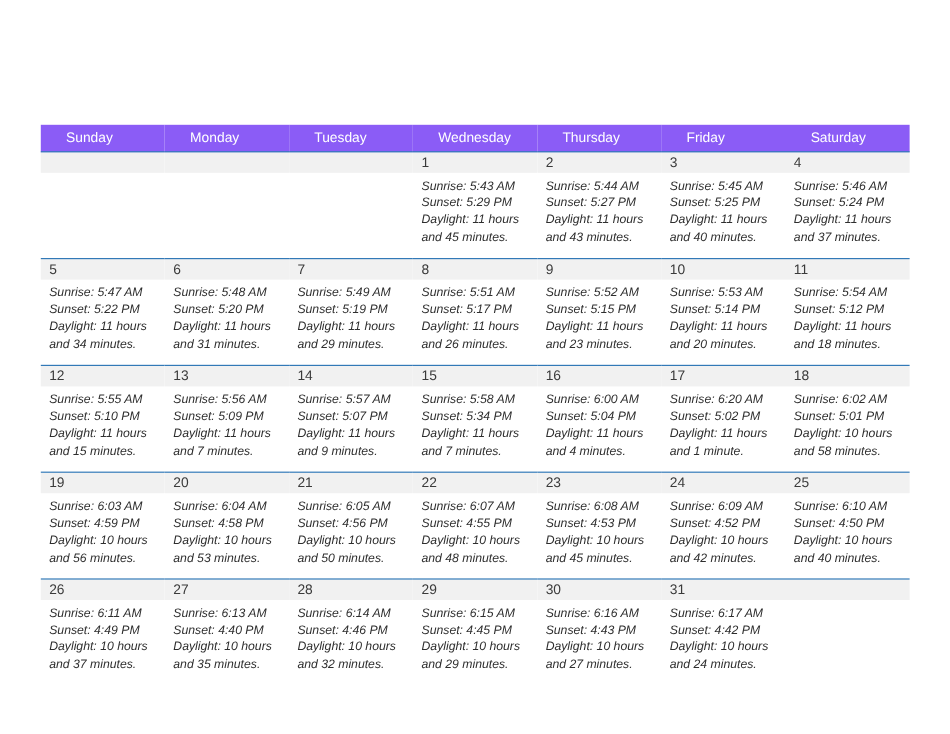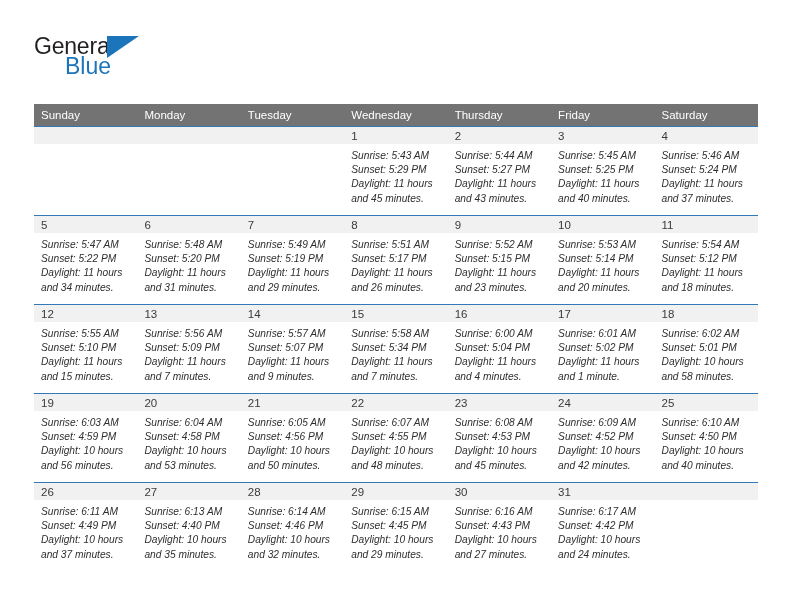--- a/index.html
+++ b/index.html
@@ -83,26 +83,26 @@
   
   .calendar {
     position: absolute;
     left: 34px;
     top: 104px;
     width: 724px;
     border-collapse: collapse;
     table-layout: fixed;
   }
   .calendar th {
-    background: #737373;
+    background: #8b5cf6;
     color: #ffffff;
     font-size: 11.5px;
     font-weight: normal;
     text-align: left;
-    padding: 5px 0 5px 7px;
+    padding: 5px 0 5px 21px;
     height: 20px;
   }
   .calendar td {
     vertical-align: top;
     padding: 0;
     width: 103.43px;
     height: 89px;
     border-top: 1px solid #3279b7;
     background: #ffffff;
   }
@@ -128,25 +128,20 @@
   td.empty .daynum-band { background: #f1f1f1; }
   td.empty .cell-body { height: 0; }
 </style>
 </head>
 <body>
 
 <div class="page">
 
   <div class="topbar">
 
-    <div class="logo">
-      <span class="logo-general">General</span>
-      <span class="logo-tri"></span>
-      <span class="logo-blue">Blue</span>
-    </div>
 
     <div class="title-wrap">
     </div>
 
   </div>
 
   <table class="calendar">
     <thead>
       <tr id="weekday-row">
           <th>Sunday</th>
@@ -316,21 +311,21 @@
             <div class="cell-body">
               <div class="cell-line">Sunrise: 6:00 AM</div>
               <div class="cell-line">Sunset: 5:04 PM</div>
               <div class="cell-line">Daylight: 11 hours</div>
               <div class="cell-line">and 4 minutes.</div>
             </div>
           </td>
           <td>
             <div class="daynum-band">17</div>
             <div class="cell-body">
-              <div class="cell-line">Sunrise: 6:01 AM</div>
+              <div class="cell-line">Sunrise: 6:20 AM</div>
               <div class="cell-line">Sunset: 5:02 PM</div>
               <div class="cell-line">Daylight: 11 hours</div>
               <div class="cell-line">and 1 minute.</div>
             </div>
           </td>
           <td>
             <div class="daynum-band">18</div>
             <div class="cell-body">
               <div class="cell-line">Sunrise: 6:02 AM</div>
               <div class="cell-line">Sunset: 5:01 PM</div>

